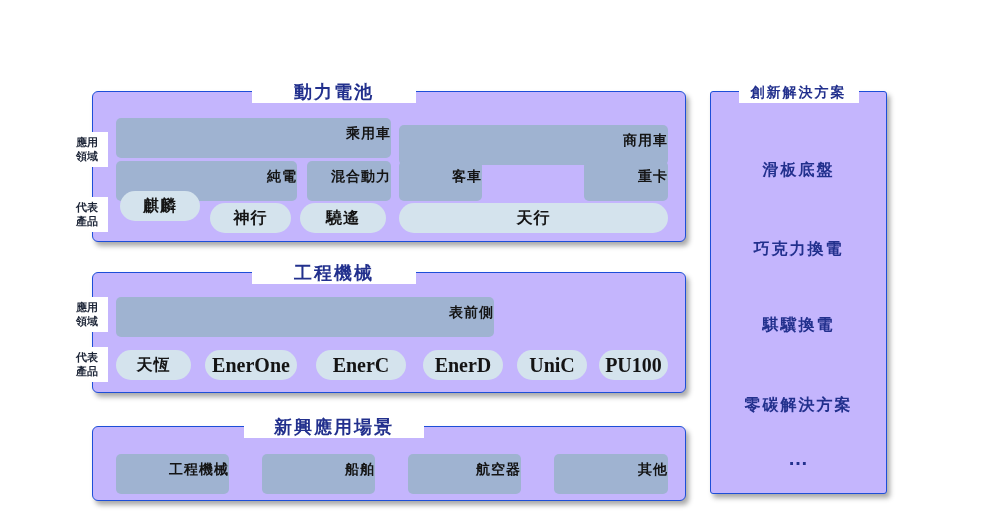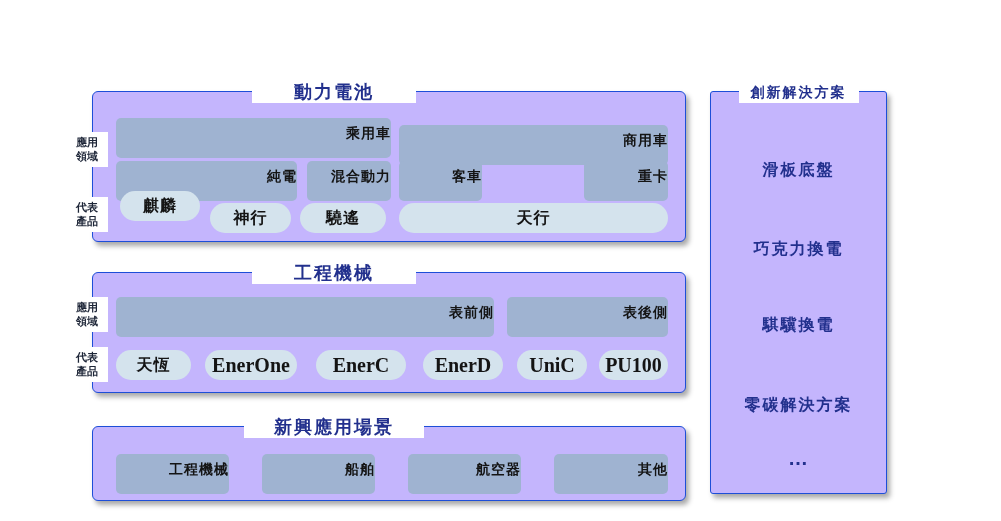--- a/index.html
+++ b/index.html
@@ -73,21 +73,20 @@
 
   <section class="box" style="left:92px;top:226px;width:594px;height:121px;">
     <div class="box-title">工程機械</div>
 
     <div class="side-label" style="top:24px;">應用
 領域</div>
     <div class="side-label" style="top:74px;">代表
 產品</div>
 
     <div class="bar" style="left:23px;top:24px;width:378px;">表前側</div>
-    <div class="bar" style="left:414px;top:24px;width:161px;">表後側</div>
 
     <div class="pill" style="left:23px;top:77px;width:75px;">天恆</div>
     <div class="pill latin" style="left:112px;top:77px;width:92px;">EnerOne</div>
     <div class="pill latin" style="left:223px;top:77px;width:90px;">EnerC</div>
     <div class="pill latin" style="left:330px;top:77px;width:80px;">EnerD</div>
     <div class="pill latin" style="left:424px;top:77px;width:70px;">UniC</div>
     <div class="pill latin" style="left:506px;top:77px;width:69px;">PU100</div>
   </section>
 
   <section class="box" style="left:92px;top:380px;width:594px;height:75px;">

